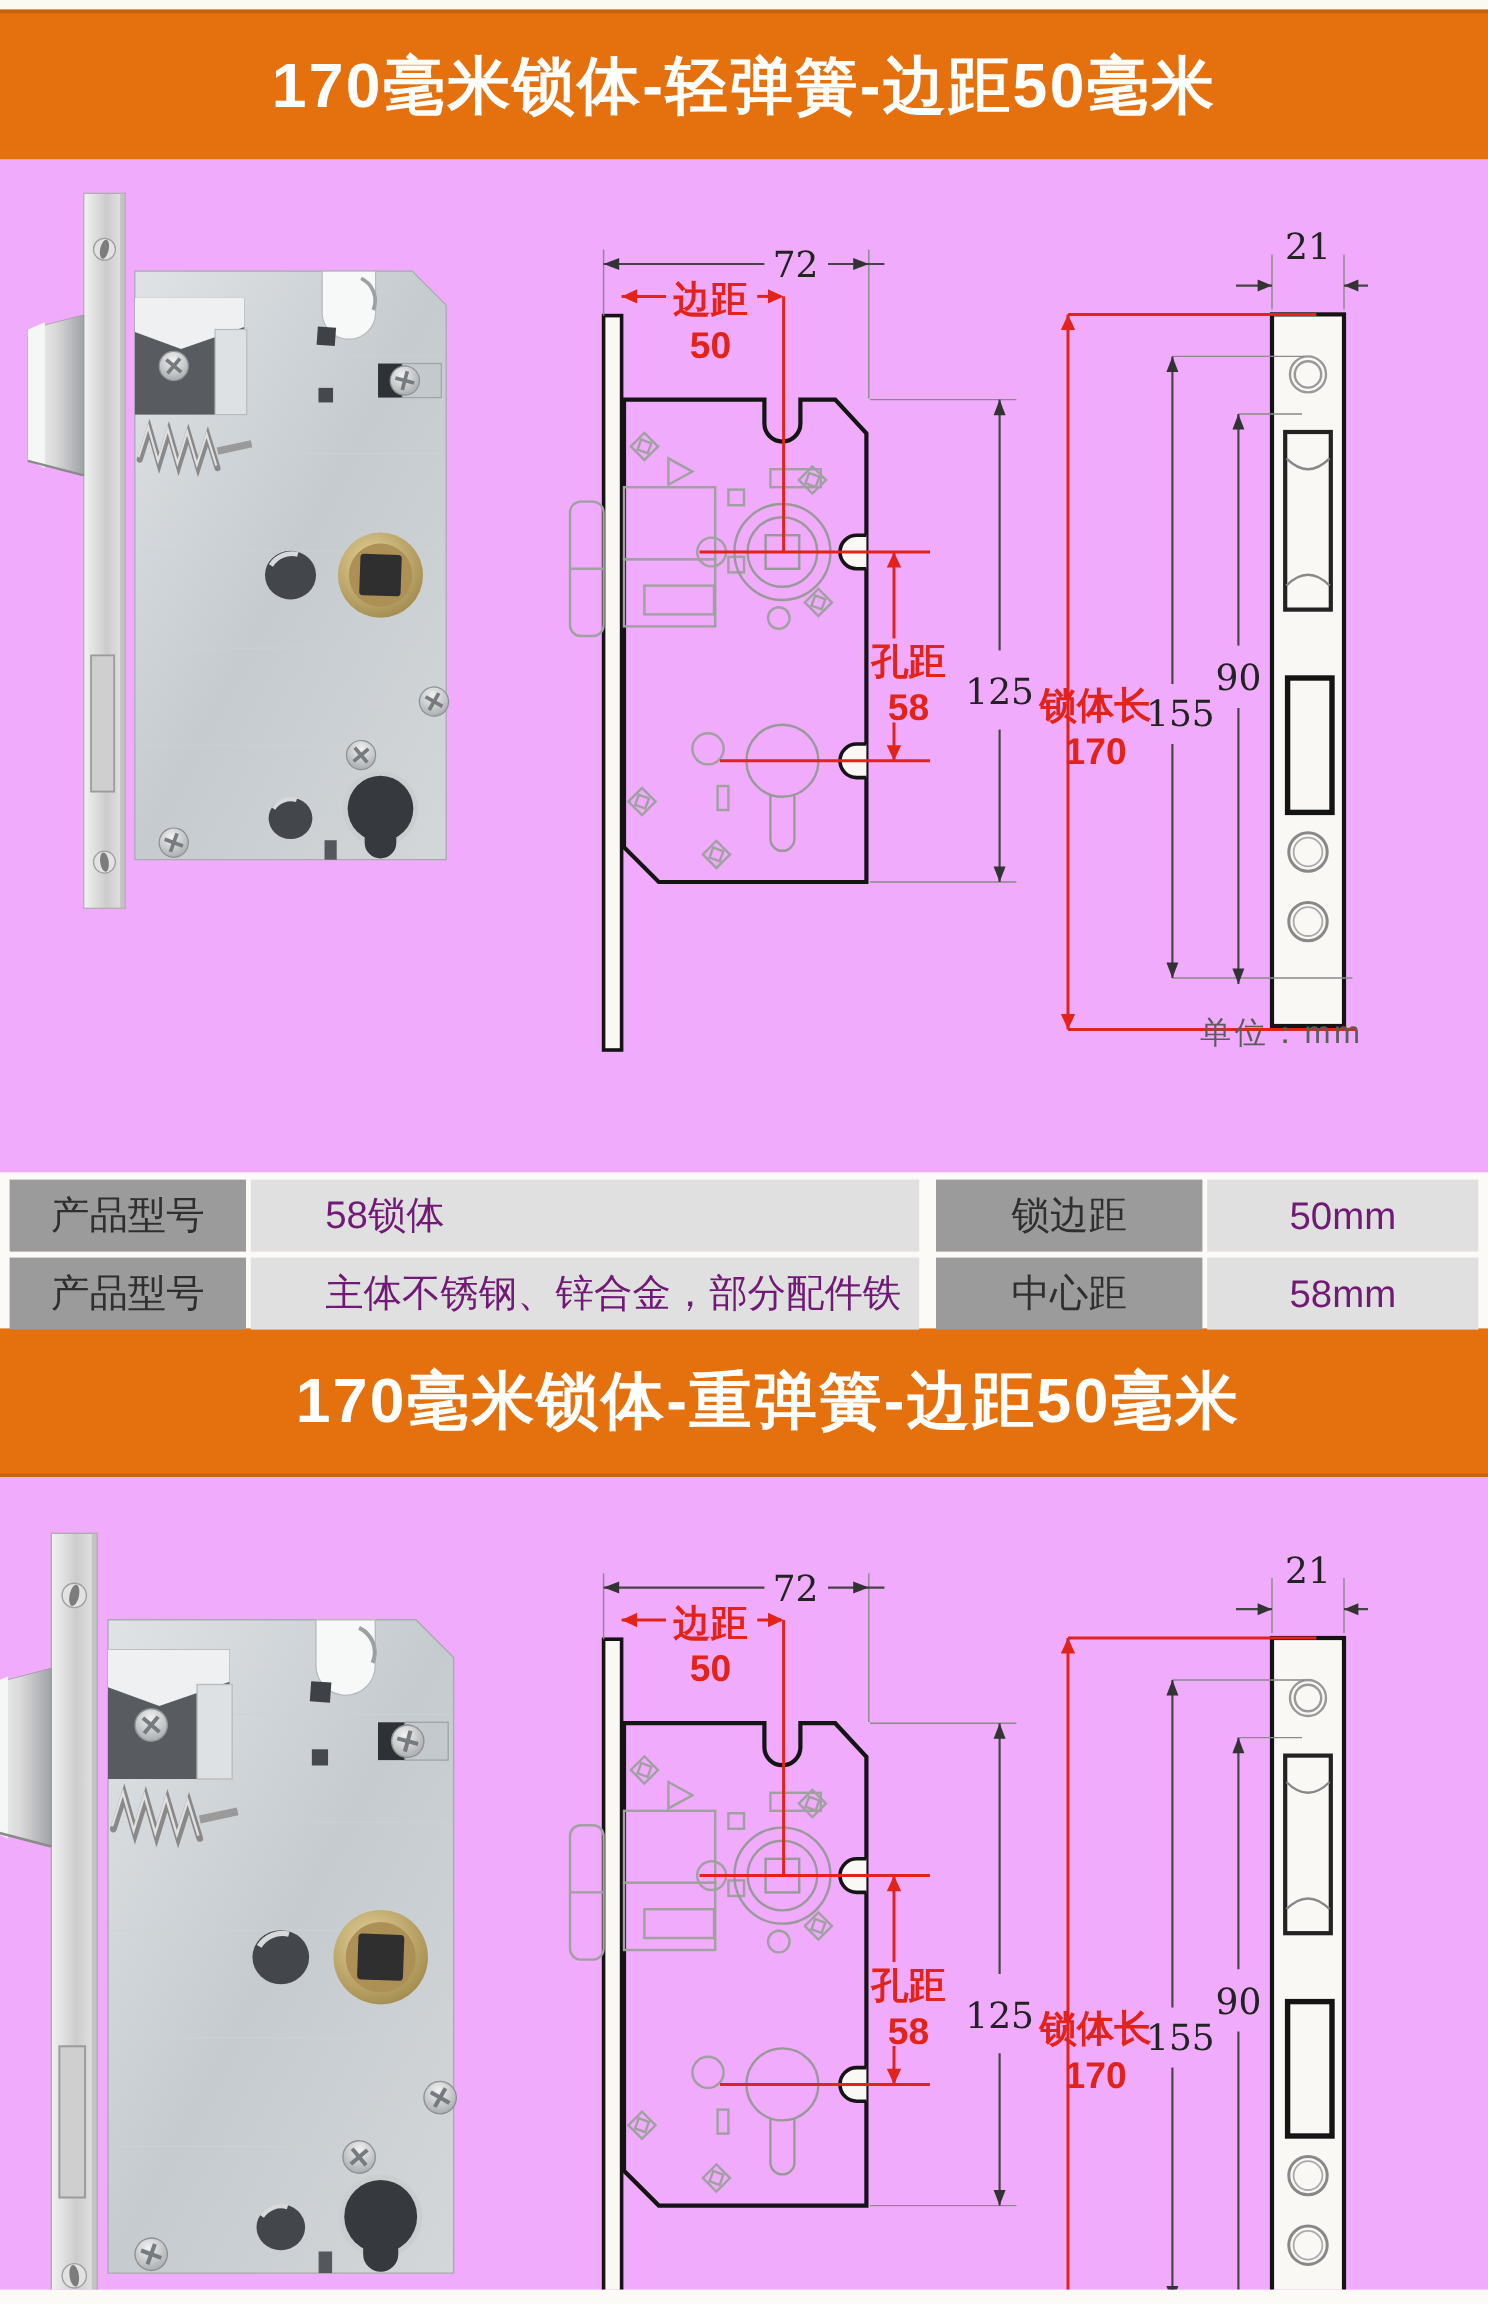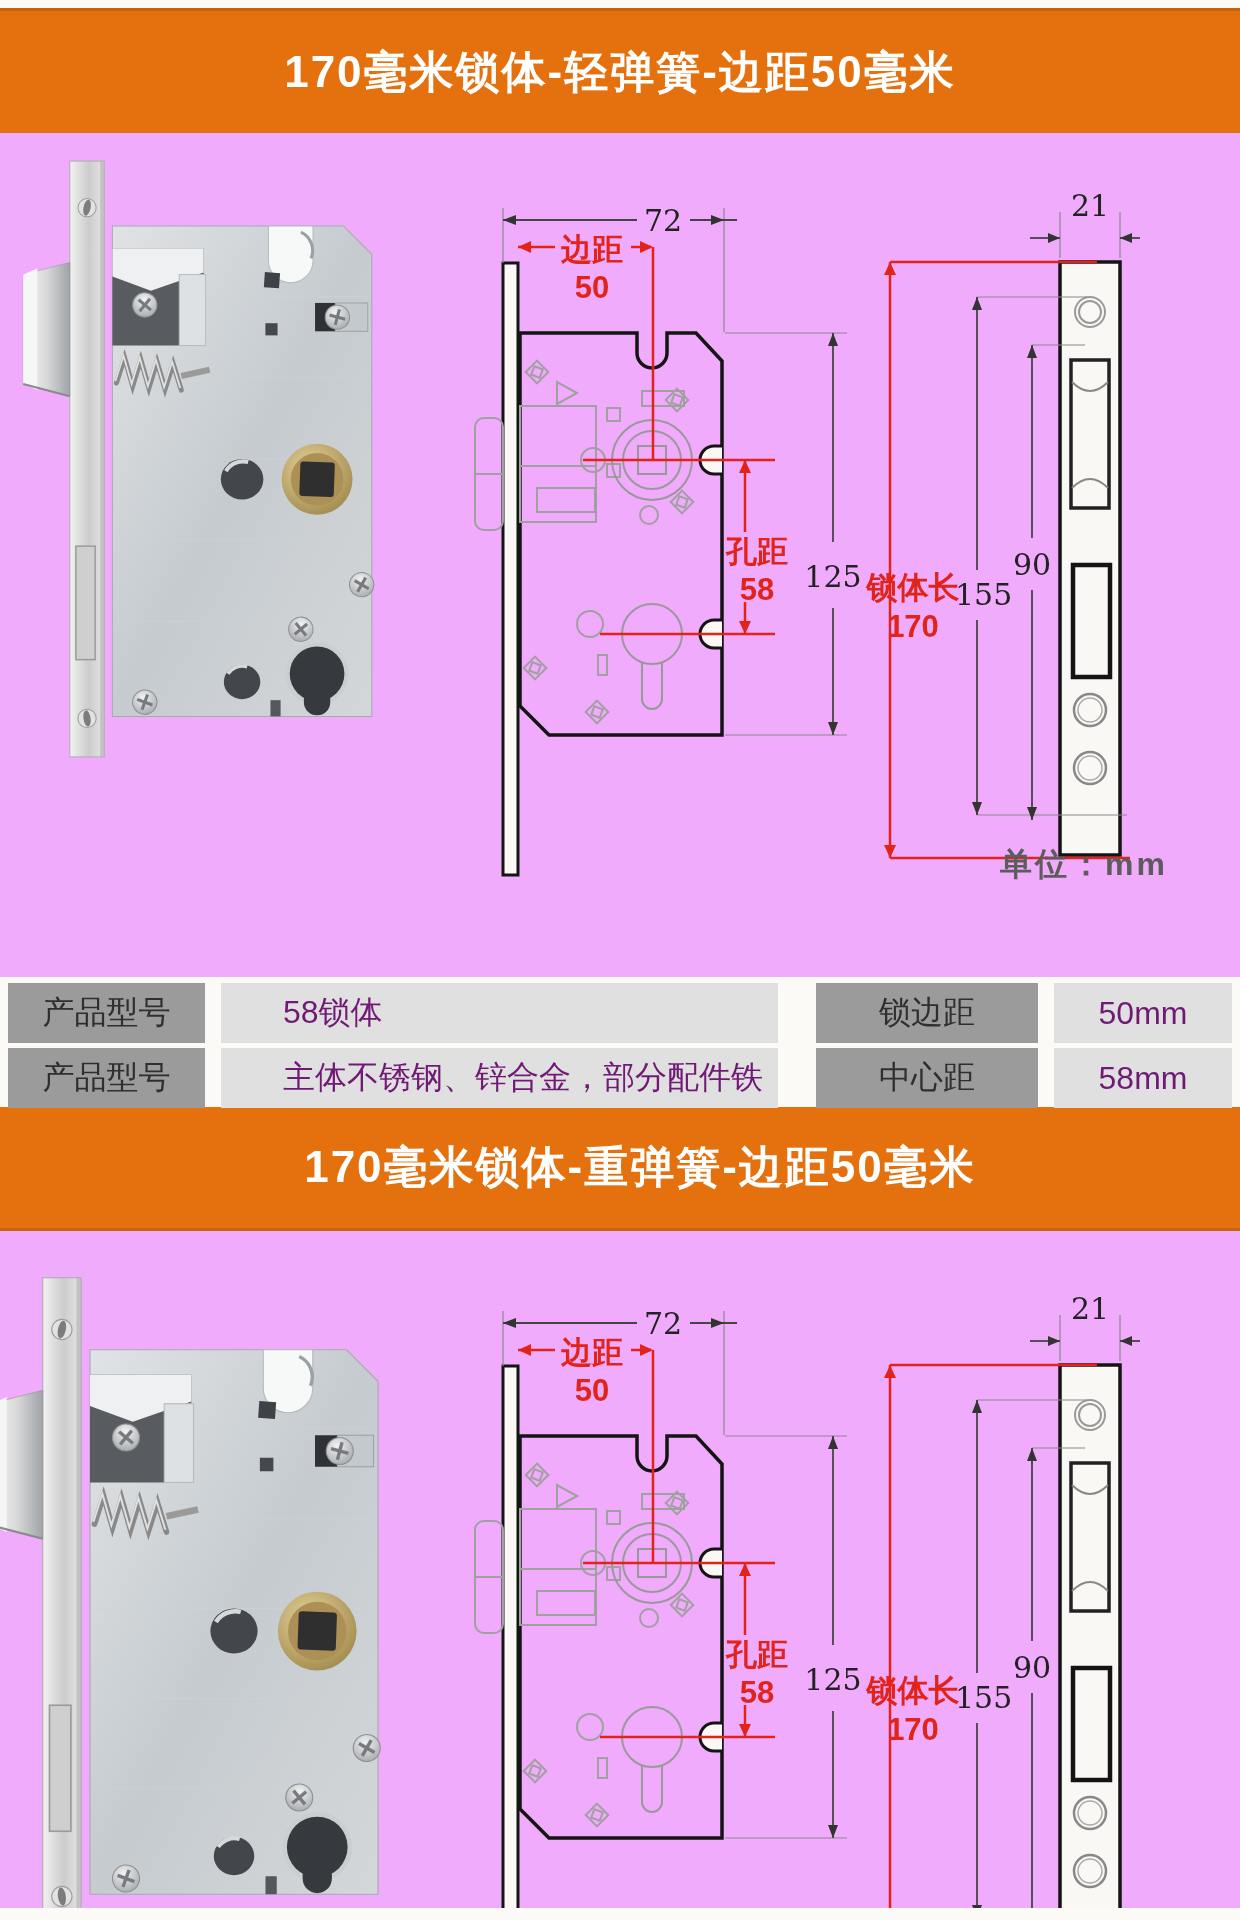--- a/index.html
+++ b/index.html
@@ -8,34 +8,34 @@
     position:relative; width:1240px; height:1920px; overflow:hidden;
     background:#fbfaf7; font-family:"Liberation Sans", sans-serif;
   }
   .top-strip { height:8px; background:#fbfaf2; }
   .banner {
     height:125px; background:#e4710e; display:flex; align-items:center; justify-content:center;
     border-top:3px solid #c8630d;
   }
   .banner.second { height:124px; border-top:none; border-bottom:3px solid #c8630d;padding-left:40px; }
   .banner h1 {
-    color:#ffffff; font-size:44px; font-weight:bold; letter-spacing:2px;
+    color:#ffffff; font-size:52px; font-weight:bold; letter-spacing:2px;
   }
   .section-content { position:relative; background:#f0abfc; overflow:hidden; }
   .section-content.first { height:844px; }
   .section-content.second { height:677px; }
   .photo-svg, .diagram-svg { position:absolute; }
   .unit-note {
-    position:absolute; left:1000px; top:710px; font-size:32px; color:#5c5c5c; letter-spacing:3px;font-weight:bold;
+    position:absolute; left:1000px; top:710px; font-size:26px; color:#5c5c5c; letter-spacing:3px;
   }
   .spec-table {
     height:130px; padding:6px 8px 0 8px;
     display:grid;
     grid-template-columns:197px 557px 6px 222px auto;
-    grid-auto-rows:60px; gap:5px 16px;
+    grid-auto-rows:60px; gap:5px 4px;
   }
   .cell { font-size:32px; display:flex; align-items:center; }
   .cell.lbl { background:#9b9b9b; color:#2f2f2f; justify-content:center; }
   .cell.val { background:#e0e0e0; color:#701a75; }
   .cell.val.left { padding-left:62px; }
   .cell.val.center { justify-content:center; }
   .spacer { background:transparent; }
   
   .dim-num { font-family:"DejaVu Serif", serif; font-size:30px; fill:#222222; }
   .dim-red { font-family:"Liberation Sans", sans-serif; font-weight:bold; fill:#e2231a; font-size:31px; }

